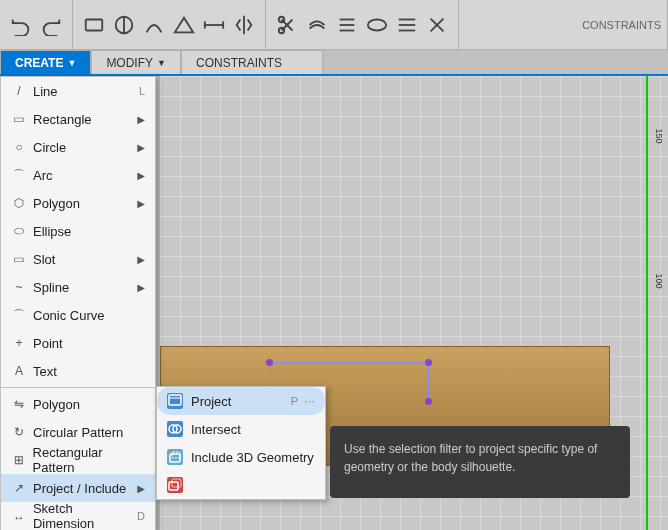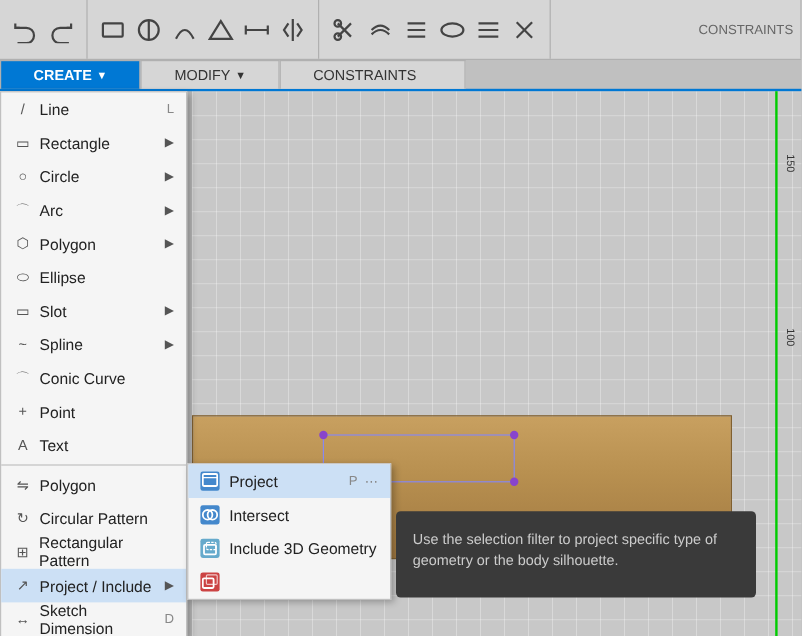--- a/index.html
+++ b/index.html
@@ -49,21 +49,21 @@
     .tab-bar {
       display: flex;
       align-items: flex-end;
       background: #c0c0c0;
       height: 26px;
       border-bottom: 2px solid #0078d4;
       position: relative;
       z-index: 10;
     }
     .tab-item {
-      padding: 4px 27px;
+      padding: 4px 14px;
       background: #d6d6d6;
       border: 1px solid #b0b0b0;
       border-bottom: none;
       font-size: 12px;
       cursor: pointer;
       color: #333;
       height: 24px;
       display: flex;
       align-items: center;
     }
@@ -146,20 +146,21 @@
       justify-content: space-between;
       padding: 5px 10px;
       cursor: pointer;
       color: #222;
       font-size: 13px;
       height: 28px;
       gap: 6px;
     }
     .submenu-item.active {
       background: #cce0f5;
+      border-radius: 13px;
     }
     .submenu-item-left {
       display: flex;
       align-items: center;
       gap: 8px;
     }
     .submenu-icon {
       width: 16px;
       height: 16px;
       border-radius: 2px;

